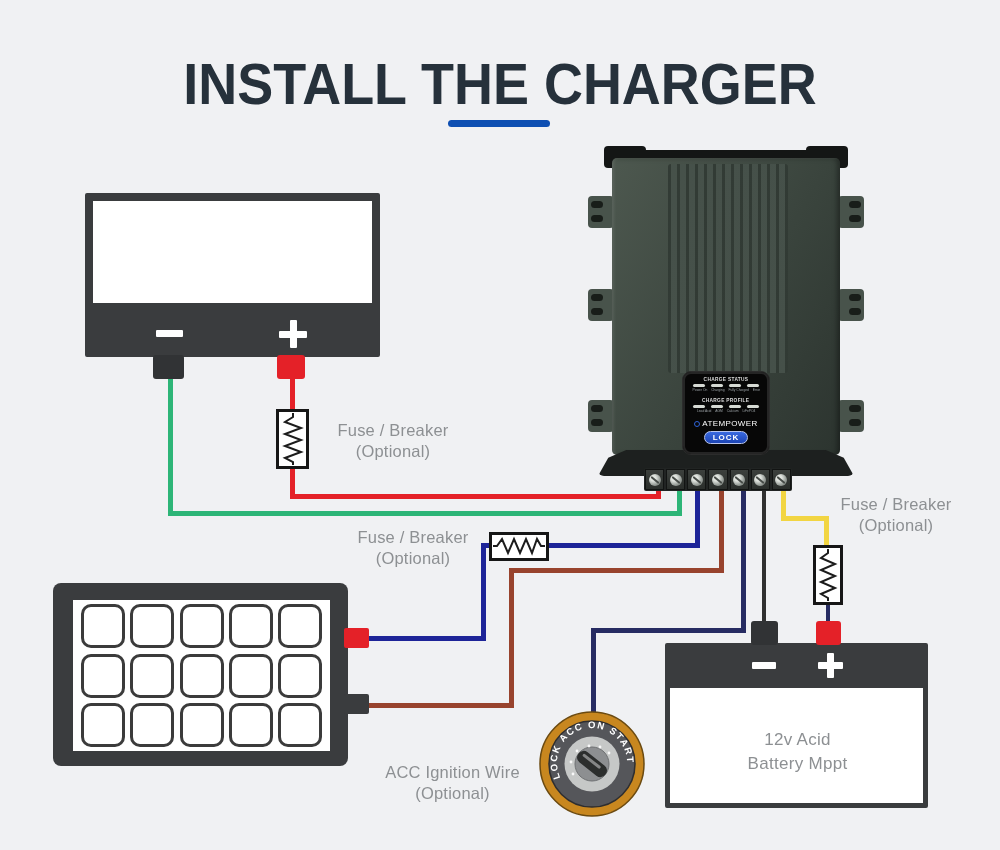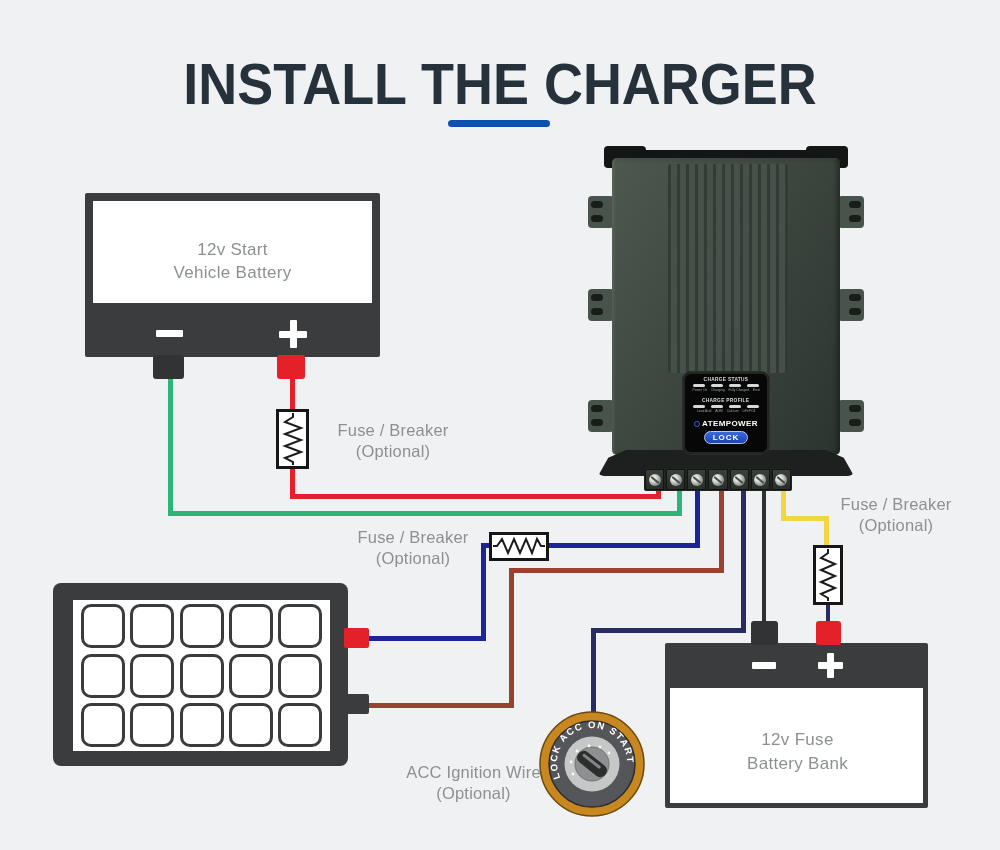--- a/index.html
+++ b/index.html
@@ -65,21 +65,21 @@
     border:1px solid #2c2c2c;border-radius:9px;z-index:5;box-sizing:border-box;overflow:hidden;
     display:flex;flex-direction:column;align-items:center;box-shadow:inset 0 0 0 2px rgba(255,255,255,.12);}
   .ptitle{width:max-content;font-size:6px;font-weight:700;color:#ddd;letter-spacing:.4px;
     transform:scale(.8);margin-top:4px;}
   .ledrow{display:flex;gap:6px;margin-top:2px;}
   .led{width:12px;height:3px;background:#d6dad4;border-radius:1.5px;}
   .tinyrow{display:flex;gap:7px;width:max-content;font-size:6px;color:#9aa0a4;
     transform:scale(.55);height:7px;margin-top:0px;white-space:nowrap;}
   .brand{display:flex;align-items:center;gap:2px;margin-top:4px;}
   .brand .logo{width:6px;height:6px;border:1.5px solid #2f63d8;border-radius:50%;box-sizing:border-box;}
-  .brand .btxt{font-size:8px;font-weight:700;color:#fff;letter-spacing:.4px;}
+  .brand .btxt{font-size:8px;font-weight:400;color:#fff;letter-spacing:.4px;}
   .power-pill{margin-top:3px;width:44px;height:13px;border-radius:7px;border:1px solid #b9c6ee;
     background:linear-gradient(180deg,#3a6ae0,var(--power_blue,#1c44b4));color:#fff;font-size:8px;
     font-weight:700;letter-spacing:1px;display:flex;align-items:center;justify-content:center;box-sizing:border-box;}
   .flare{position:absolute;left:598px;top:450px;width:256px;height:26px;background:#1d201f;z-index:4;
     clip-path:polygon(0% 100%,4% 30%,11% 0%,89% 0%,96% 30%,100% 100%);border-radius:0 0 6px 6px;}
   .termstrip{position:absolute;left:644px;top:468px;width:148px;height:23px;background:#212423;
     z-index:5;display:flex;border-radius:2px;}
   .screwcell{flex:1;margin:1px;background:linear-gradient(180deg,#3c403d,#2a2e2b);border:1px solid #121413;
     display:flex;align-items:center;justify-content:center;box-sizing:border-box;}
   .screw{width:12px;height:12px;border-radius:50%;
@@ -124,24 +124,20 @@
 
   <div class="wire blk" style="left:762px;top:489px;width:4px;height:136px"></div>
 
   <div class="wire yellow" style="left:781px;top:489px;width:5px;height:32px"></div>
   <div class="wire yellow" style="left:781px;top:516px;width:48px;height:5px"></div>
   <div class="wire yellow" style="left:824px;top:516px;width:5px;height:34px"></div>
   <div class="wire navy" style="left:826px;top:601px;width:4px;height:25px"></div>
 
   <div class="battery" style="left:85px;top:193px;width:295px;height:164px">
     <div class="band" style="height:46px"></div>
-  </div>
-  <div class="batt-text" style="left:85px;top:238px;width:295px;line-height:23px">
-    <div>12v Start</div>
-    <div>Vehicle Battery</div>
   </div>
   <div class="sym" style="left:156px;top:330px;width:27px;height:7px"></div>
   <div class="sym" style="left:279px;top:331px;width:28px;height:7px"></div>
   <div class="sym" style="left:290px;top:320px;width:7px;height:28px"></div>
   <div class="tab dark" style="left:153px;top:355px;width:31px;height:24px"></div>
   <div class="tab red" style="left:277px;top:355px;width:28px;height:24px"></div>
 
   <div class="fuse" style="left:276px;top:409px;width:33px;height:60px">
     <svg width="24" height="52" viewBox="0 0 24 52">
       <polyline points="12,0 12,4 4,9 20,15 4,21 20,27 4,33 20,39 4,45 12,49 12,52" fill="none" stroke="#1c1c1c" stroke-width="2"></polyline>
@@ -307,31 +303,31 @@
         <circle cx="35" cy="56" r="1.4"></circle>
         <circle cx="41" cy="45" r="1.4"></circle>
       <circle cx="53" cy="40" r="1.4"></circle>
         <circle cx="64" cy="41" r="1.4"></circle>
         <circle cx="73" cy="47" r="1.4"></circle>
     </g>
     <text font-family="Liberation Sans, sans-serif" font-size="9.5" font-weight="bold" fill="#ffffff" letter-spacing="1.5">
       <textPath href="#arcP">LOCK ACC ON START</textPath>
     </text>
   </svg>
-  <div class="lbl" style="left:396px;top:762px;width:155px">
+  <div class="lbl" style="left:375px;top:762px;width:155px">
     <div>ACC Ignition Wire</div>
     <div>(Optional)</div>
   </div>
 
   <div class="battery" style="left:665px;top:643px;width:263px;height:165px;border-width:5px">
     <div class="band" style="top:0;bottom:auto;height:40px"></div>
   </div>
   <div class="sym" style="left:752px;top:662px;width:24px;height:7px"></div>
   <div class="sym" style="left:818px;top:662px;width:25px;height:7px"></div>
   <div class="sym" style="left:827px;top:653px;width:7px;height:25px"></div>
   <div class="tab dark" style="left:751px;top:621px;width:27px;height:24px"></div>
   <div class="tab red" style="left:816px;top:621px;width:25px;height:24px"></div>
   <div class="batt-text" style="left:670px;top:728px;width:255px;line-height:24px">
-    <div>12v Fuse</div>
-    <div>Battery Bank</div>
+    <div>12v Acid</div>
+    <div>Battery Mppt</div>
   </div>
 
 </div>
 
 </body></html>

